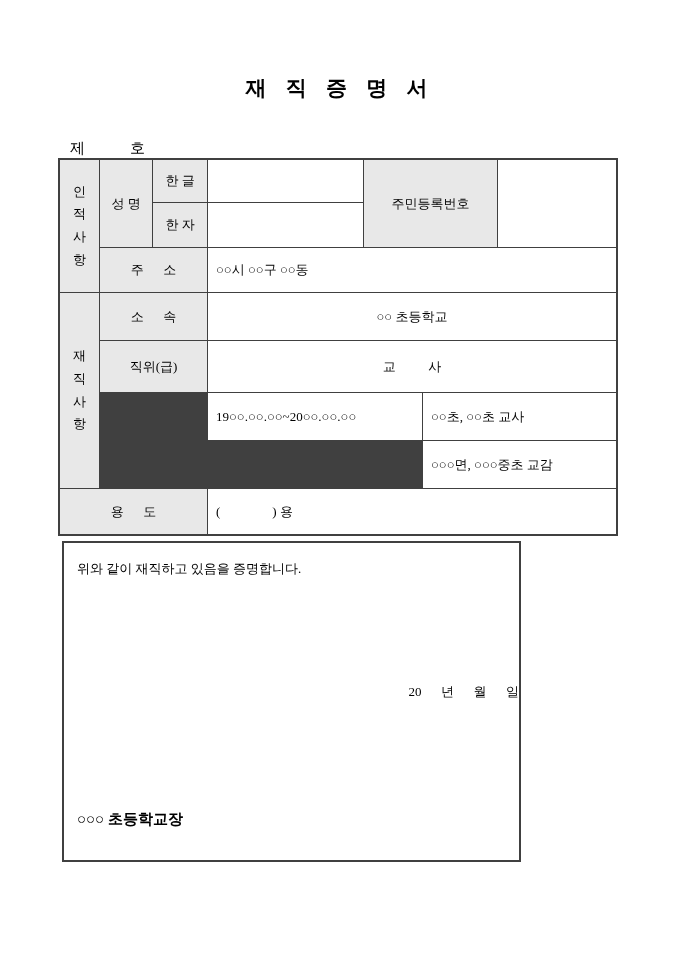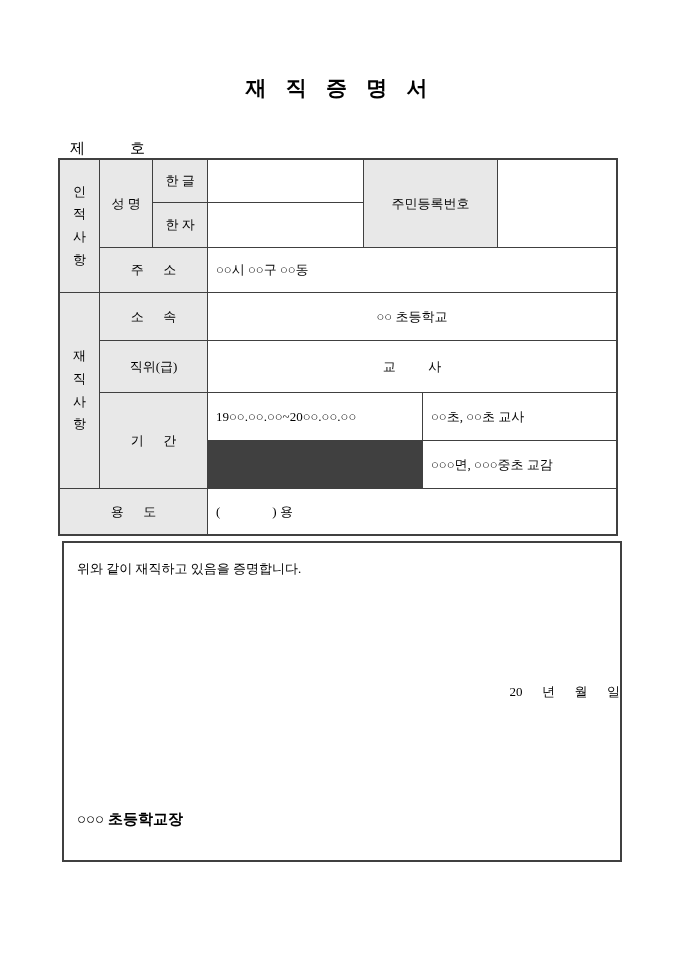--- a/index.html
+++ b/index.html
@@ -79,21 +79,21 @@
   .a-period1    { grid-area: 6 / 4 / 7 / 6; }
   .a-career1    { grid-area: 6 / 6 / 7 / 8; }
   .a-period2    { grid-area: 7 / 4 / 8 / 6; }
   .a-career2    { grid-area: 7 / 6 / 8 / 8; }
   .a-purpose    { grid-area: 8 / 1 / 9 / 4; }
   .a-purpose-v  { grid-area: 8 / 4 / 9 / 8; }
 
   
   .cert-box {
     position: absolute; left: 62px; top: 541px;
-    width: 560px; height: 321px;
+    width: 459px; height: 321px;
     border: 2px solid var(--border);
     background: #ffffff;
   }
   .cert-text {
     position: absolute; top: 17px; left: 13px;
     font-size: 13px; white-space: pre;
   }
   .cert-date {
     position: absolute; top: 140px; left: 0; width: 100%;
     text-align: right; font-size: 13px; white-space: pre;
@@ -133,21 +133,20 @@
   <div class="cell hd a-employ">
     <span class="vtext">재직사항</span>
   </div>
 
   <div class="cell hd a-aff">소      속</div>
   <div class="cell center a-aff-v">○○ 초등학교</div>
 
   <div class="cell hd a-pos">직위(급)</div>
   <div class="cell center a-pos-v">교          사</div>
 
-  <div class="cell hd a-period">기      간</div>
 
   <div class="cell left a-period1">19○○.○○.○○~20○○.○○.○○</div>
   <div class="cell left a-career1">○○초, ○○초 교사</div>
 
   <div class="cell left a-career2">○○○면, ○○○중초 교감</div>
 
   <div class="cell hd a-purpose">용      도</div>
   <div class="cell left a-purpose-v">(                ) 용</div>
 
 </div>

